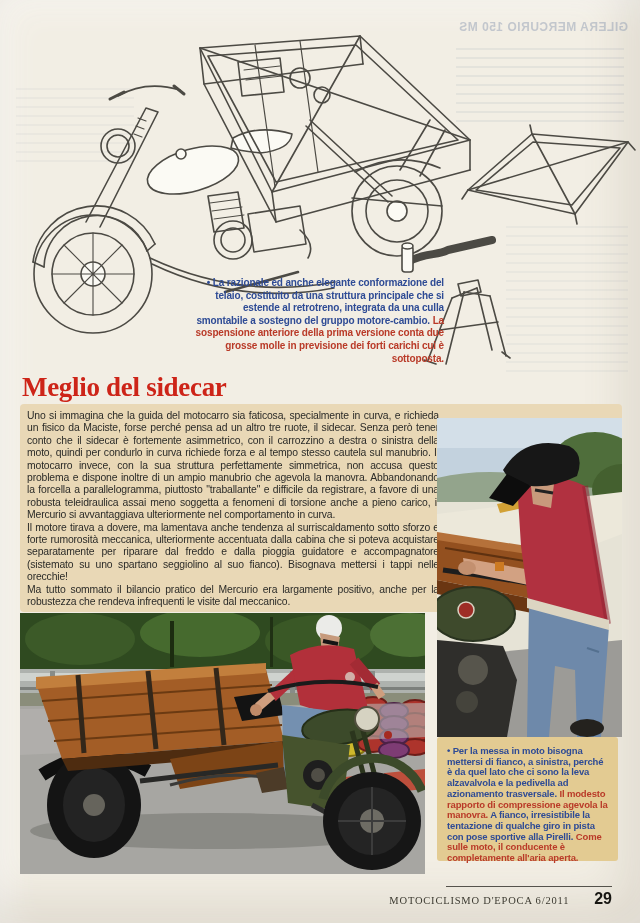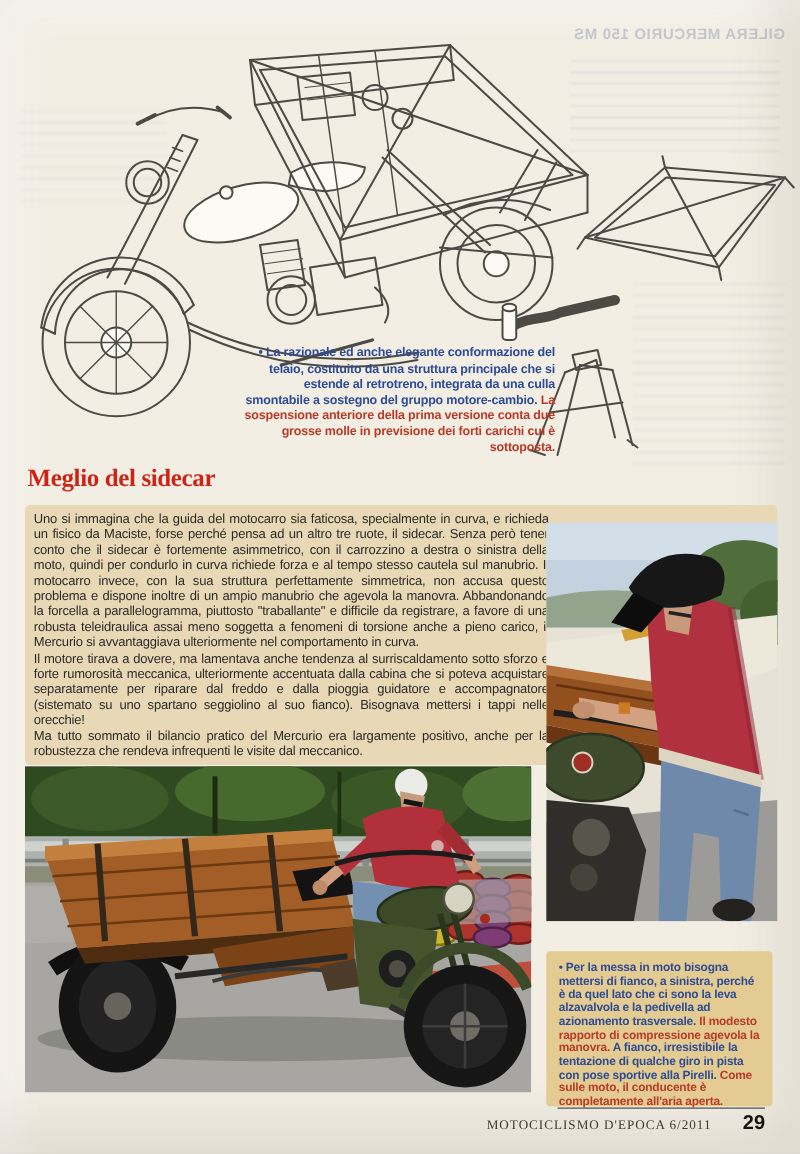--- a/index.html
+++ b/index.html
@@ -26,36 +26,36 @@
   svg.tech{position:absolute;left:0;top:0;width:640px;height:380px;}
   svg.photo{position:absolute;display:block;}
   .photo-right{left:437px;top:418px;width:185px;height:319px;}
   .photo-bottom{left:20px;top:613px;width:405px;height:261px;}
   .cap{font-weight:bold;font-size:10px;line-height:12.6px;letter-spacing:-.15px;}
   .cap-frame{position:absolute;left:190px;top:261px;width:254px;text-align:right;margin-top:16px;}
   .c-blue{color:#2e4b95;}
   .c-red{color:#b93a28;}
   .headline{
     position:absolute;left:22px;top:372px;margin:0;
-    font-family:"Liberation Serif",serif;font-weight:bold;font-size:20px;color:#cd2418;
+    font-family:"Liberation Serif",serif;font-weight:bold;font-size:27px;color:#cd2418;
     letter-spacing:-.3px;
   }
   .bodybox{
     position:absolute;left:20px;top:404px;width:602px;height:208px;
     background:#e9d8b6;border-radius:4px;
   }
   .bodytext{
     position:absolute;left:7px;top:6px;width:412px;
     font-size:10.4px;line-height:12.4px;letter-spacing:-.15px;color:#2b2b28;text-align:justify;
   }
   .bodytext p{margin:0;}
   .capbox{
     position:absolute;left:437px;top:737px;width:181px;height:124px;
     background:#e3cb92;border-radius:3px;box-sizing:border-box;padding:9px 9px 0 10px;
-    font-weight:bold;font-size:9.5px;line-height:10.7px;letter-spacing:-.15px;margin-top:24px;
+    font-weight:bold;font-size:9.5px;line-height:10.7px;letter-spacing:-.15px;
   }
   .footrule{position:absolute;left:446px;top:886px;width:166px;height:1px;background:#55534c;}
   .footer{
     position:absolute;top:890px;right:28px;display:flex;align-items:baseline;gap:25px;
     font-family:"Liberation Serif",serif;
   }
   .mag{font-size:10.5px;letter-spacing:.8px;color:#3c3a31;font-variant:small-caps;}
   .pno{font-family:"Liberation Sans",sans-serif;font-size:16px;font-weight:bold;color:#171612;}
 </style>
 </head>

